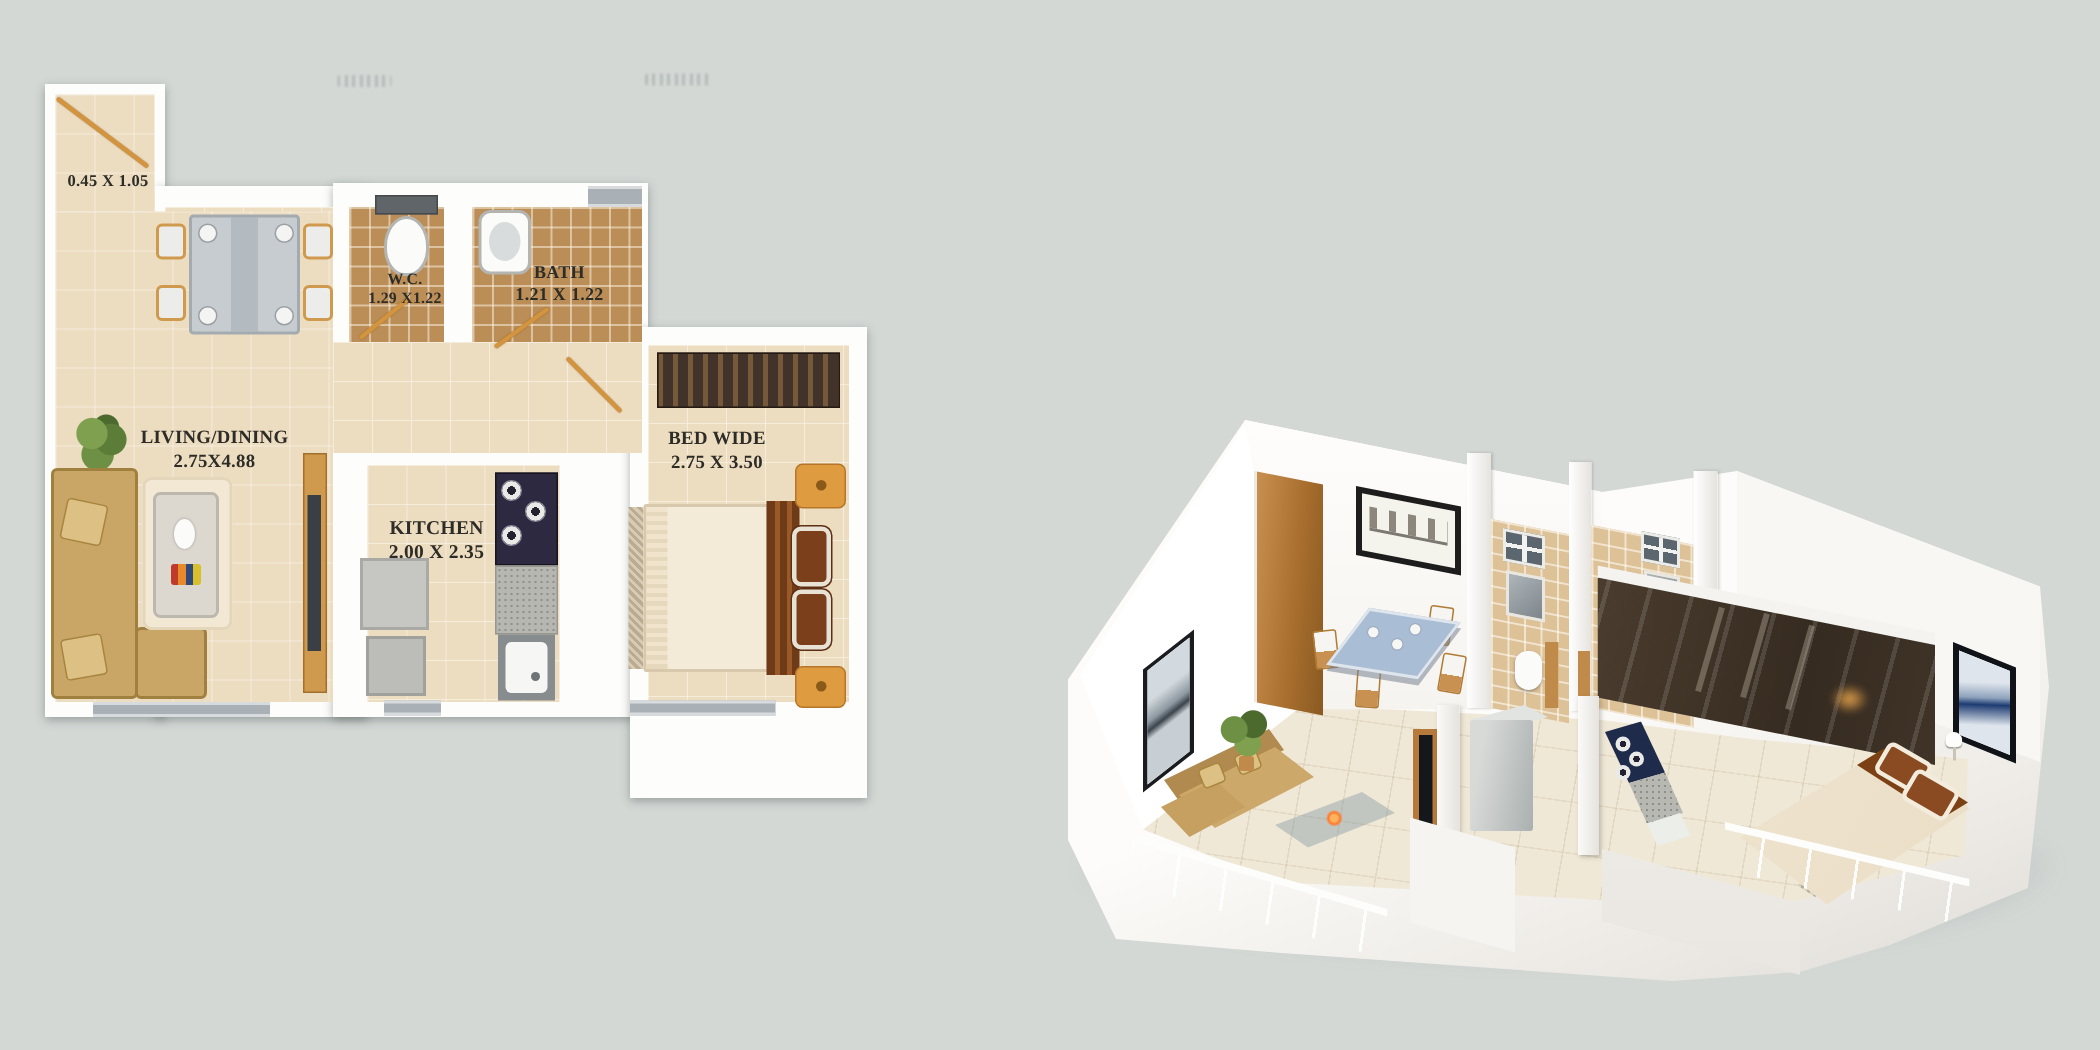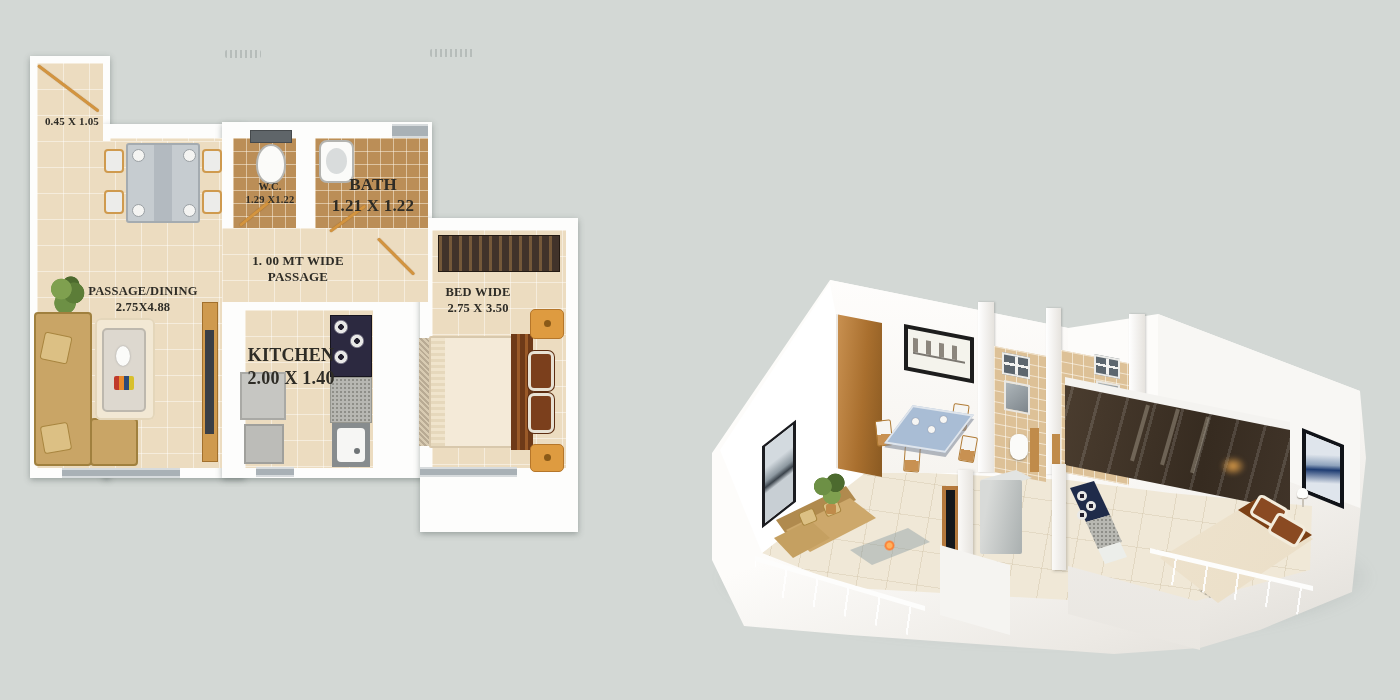--- a/index.html
+++ b/index.html
@@ -110,23 +110,23 @@
   #pad1{left:502px;top:255px;width:34px;height:30px;} #pad2{left:502px;top:390px;width:34px;height:28px;}
   .paddot{width:7px;height:7px;border-radius:50%;background:#8a5a18;}
   #pd1{left:516px;top:266px;} #pd2{left:516px;top:400px;}
 
   
   .lbl{color:#2e2c26;font-weight:bold;text-align:center;line-height:1.25;letter-spacing:.2px;}
   .lbl span{display:block;}
   #L-entry{left:6px;top:61px;width:76px;font-size:11px;}
   #L-living{left:55px;top:230px;width:120px;font-size:12.5px;}
   #L-wc{left:205px;top:126px;width:74px;font-size:10.5px;}
-  #L-bath{left:295px;top:120px;width:100px;font-size:17px;}
+  #L-bath{left:295px;top:120px;width:100px;font-size:12px;}
   #L-passage{left:200px;top:199px;width:140px;font-size:13px;}
-  #L-kitchen{left:204px;top:290px;width:118px;font-size:18px;}
+  #L-kitchen{left:204px;top:290px;width:118px;font-size:13px;}
   #L-bedroom{left:389px;top:231px;width:122px;font-size:12.5px;}
 
   
   #plan3d{left:700px;top:258px;width:700px;height:400px;}
   #shadow3d{left:20px;top:255px;width:650px;height:130px;border-radius:50%;
     background:radial-gradient(ellipse at center,rgba(110,120,118,.55) 0 40%,rgba(110,120,118,0) 72%);filter:blur(6px);}
   #shell{left:0;top:0;width:700px;height:400px;
     background:linear-gradient(160deg,#fdfcfa 50%,#ece9e4 80%,#dcdad5);
     clip-path:polygon(12px 195px,130px 22px,368px 70px,458px 56px,660px 133px,666px 200px,652px 334px,560px 372px,500px 390px,414px 396px,150px 377px,44px 368px,12px 302px);
     filter:drop-shadow(0 8px 10px rgba(90,100,98,.4));}
@@ -340,38 +340,34 @@
     <div class="abs pillow2d" id="pw2"></div>
     <div class="abs pad" id="pad1"></div>
     <div class="abs pad" id="pad2"></div>
     <div class="abs paddot" id="pd1"></div>
     <div class="abs paddot" id="pd2"></div>
 
     <div class="abs lbl" id="L-entry">
       <span>0.45 X 1.05</span>
     </div>
     <div class="abs lbl" id="L-living">
-      <span>PASSAGE/DINING</span>
+      <span>LIVING/DINING</span>
       <span>2.75X4.88</span>
     </div>
     <div class="abs lbl" id="L-wc">
       <span>W.C.</span>
       <span>1.29 X1.22</span>
     </div>
     <div class="abs lbl" id="L-bath">
       <span>BATH</span>
       <span>1.21 X 1.22</span>
     </div>
-    <div class="abs lbl" id="L-passage">
-      <span>1. 00 MT WIDE</span>
-      <span>PASSAGE</span>
-    </div>
     <div class="abs lbl" id="L-kitchen">
       <span>KITCHEN</span>
-      <span>2.00 X 1.40</span>
+      <span>2.00 X 2.35</span>
     </div>
     <div class="abs lbl" id="L-bedroom">
       <span>BED WIDE</span>
       <span>2.75 X 3.50</span>
     </div>
   </div>
 
   <div class="abs" id="plan3d">
     <div class="abs" id="shadow3d"></div>
     <div class="abs" id="shell"></div>

